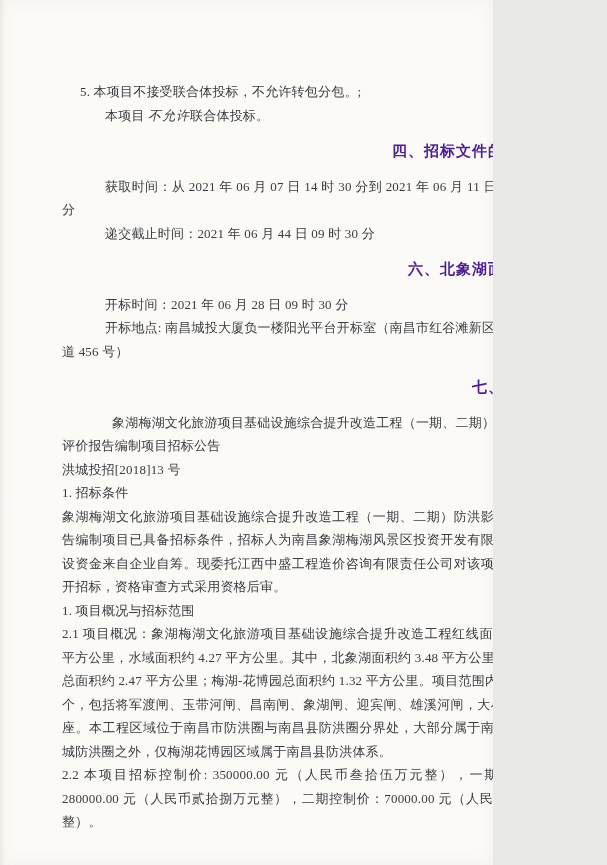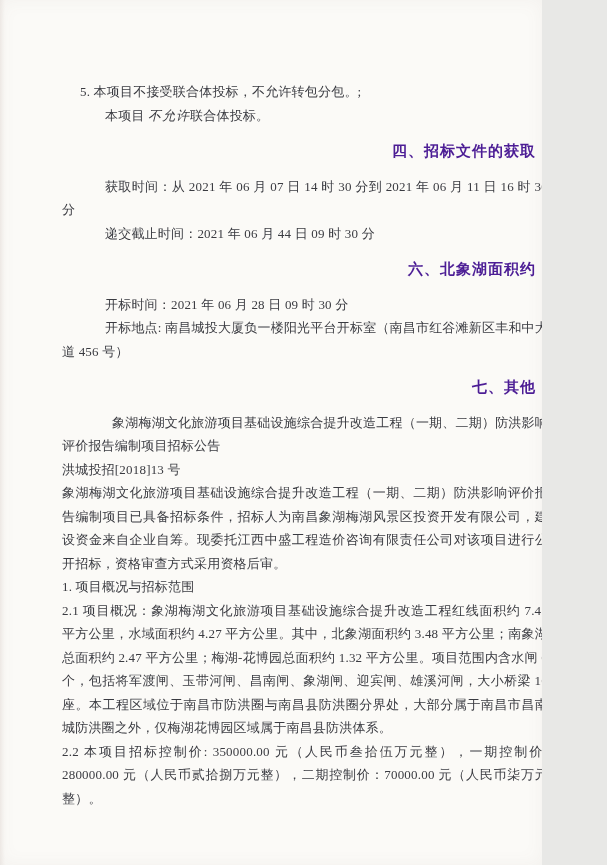--- a/index.html
+++ b/index.html
@@ -3,21 +3,21 @@
 <meta charset="utf-8">
 <style>
   html,body{margin:0;padding:0;}
   body{
     width:607px;height:865px;
     background:#e8e8e6;
     font-family:"Liberation Serif", serif;
   }
   .page{
     position:relative;
-    width:542px;height:865px;
+    width:493px;height:865px;
     background:#fbfaf7;
     overflow:hidden;
     box-shadow:inset 0 0 18px rgba(120,110,95,0.06);
     text-decoration:underline;
   }
   .edge-shade{
     position:absolute;left:0;top:0;bottom:0;width:5px;
     background:linear-gradient(to right, rgba(150,120,110,0.10), rgba(150,120,110,0));
   }
   .content{
@@ -102,20 +102,21 @@
 
     <p class="line ind-sub">递交截止时间：2021 年 06 月 44 日  09 时 30 分</p>
 
     <h2 class="h">六、北象湖面积约</h2>
     <p class="line ind-sub">开标时间：2021 年 06 月 28 日  09 时 30 分</p>
     <p class="line ind-sub">开标地点: 南昌城投大厦负一楼阳光平台开标室（南昌市红谷滩新区丰和中大道 456 号）</p>
 
     <h2 class="h">七、其他</h2>
     <p class="line ind-title">象湖梅湖文化旅游项目基础设施综合提升改造工程（一期、二期）防洪影响评价报告编制项目招标公告</p>
     <p class="line">洪城投招[2018]13 号</p>
+    <p class="line">1.  招标条件</p>
     <p class="line">象湖梅湖文化旅游项目基础设施综合提升改造工程（一期、二期）防洪影响评价报告编制项目已具备招标条件，招标人为南昌象湖梅湖风景区投资开发有限公司，建设资金来自企业自筹。现委托江西中盛工程造价咨询有限责任公司对该项目进行公开招标，资格审查方式采用资格后审。</p>
     <p class="line">1.  项目概况与招标范围</p>
     <p class="line">2.1 项目概况：象湖梅湖文化旅游项目基础设施综合提升改造工程红线面积约 7.47 平方公里，水域面积约 4.27 平方公里。其中，北象湖面积约 3.48 平方公里；南象湖总面积约 2.47 平方公里；梅湖-花博园总面积约 1.32 平方公里。项目范围内含水闸 6 个，包括将军渡闸、玉带河闸、昌南闸、象湖闸、迎宾闸、雄溪河闸，大小桥梁 16 座。本工程区域位于南昌市防洪圈与南昌县防洪圈分界处，大部分属于南昌市昌南城防洪圈之外，仅梅湖花博园区域属于南昌县防洪体系。</p>
     <p class="line">2.2 本项目招标控制价: 350000.00 元（人民币叁拾伍万元整），一期控制价: 280000.00 元（人民币贰拾捌万元整），二期控制价：70000.00 元（人民币柒万元整）。</p>
   </div>
 
   <div class="stamp">
     <div class="stamp-ring"></div>
     <div class="stamp-star">★</div>
     <span class="st-ch st-a">区</span>

